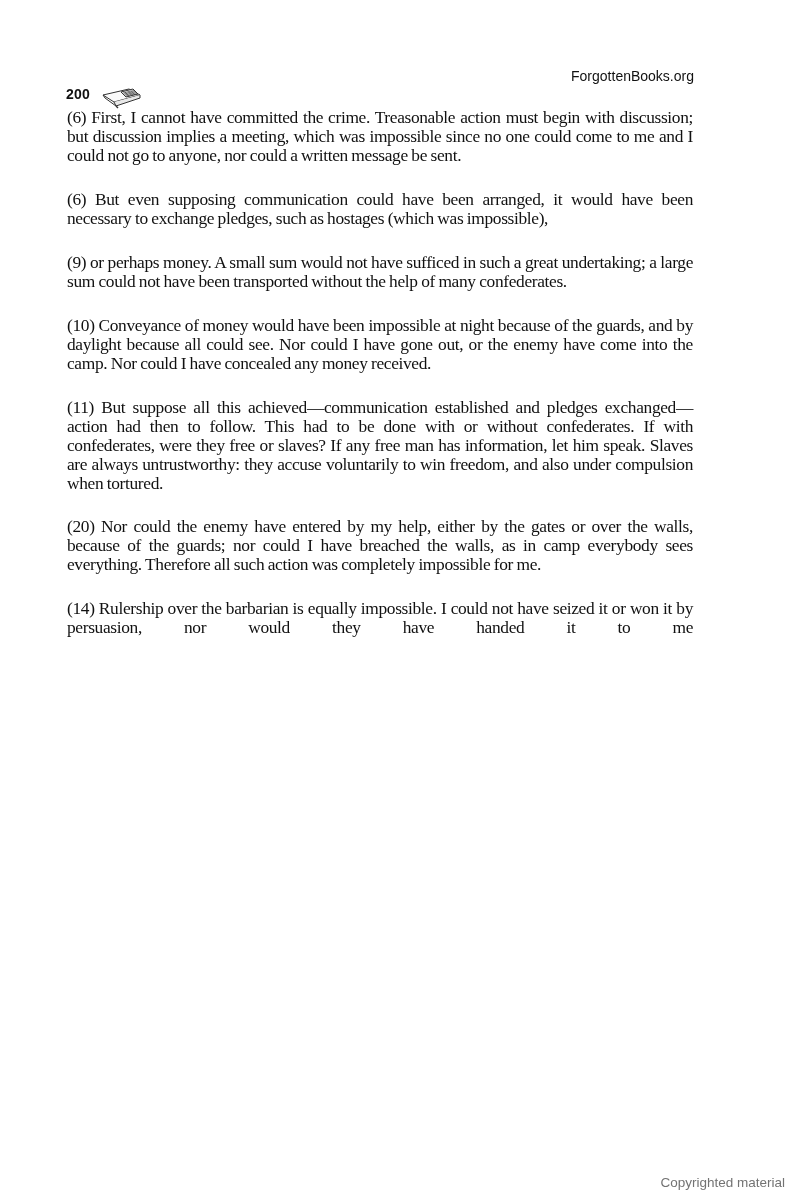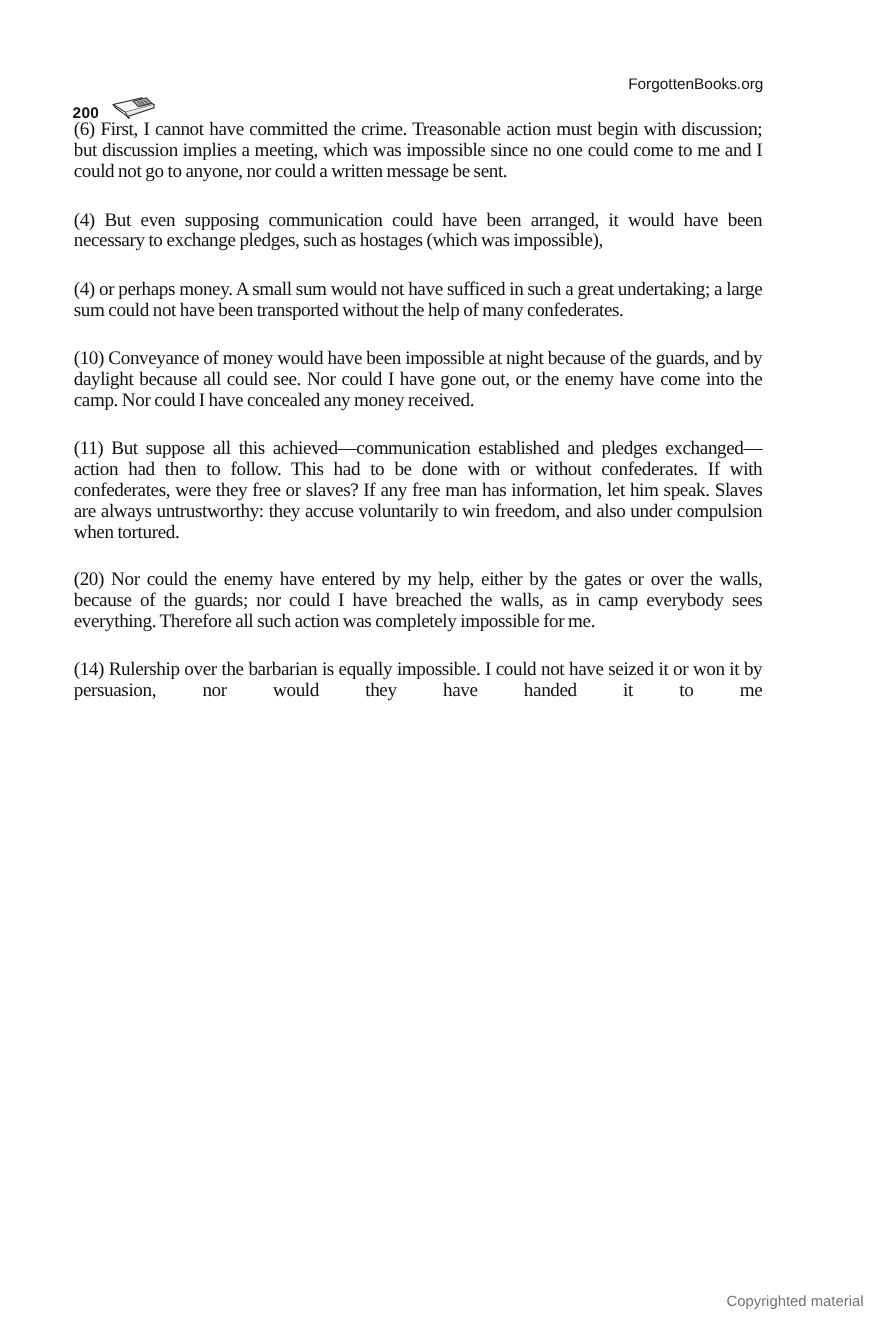--- a/index.html
+++ b/index.html
@@ -10,21 +10,21 @@
     overflow: hidden;
     font-family: "Liberation Sans", "DejaVu Sans", sans-serif;
     color: #111111;
   }
   .header {
     position: absolute;
     left: 66px; right: 106px; top: 64px;
     height: 24px;
     display: flex; align-items: center; justify-content: space-between;
   }
-  .header-left { display: flex; align-items: flex-end; gap: 10px; margin-top: 44px; }
+  .header-left { display: flex; align-items: flex-start; gap: 10px; margin-top: 44px; }
   .page-number { font-weight: bold; font-size: 14px; letter-spacing: 0.2px; }
   .site-name { font-weight: normal; font-size: 14px; }
   .book-icon { width: 42px; height: 24px; display: block; }
 
   .content {
     position: absolute;
     left: 67px; top: 108px;
     width: 626px;
   }
   .para {
@@ -64,21 +64,21 @@
           <path d="M16 20 L18 22" stroke-width="1.4"></path>
         </g>
       </svg>
     </span>
   </div>
   <span class="site-name">ForgottenBooks.org</span>
 </div>
 
 <div class="content">
   <p class="para">(6) First, I cannot have committed the crime. Treasonable action must begin with discussion; but discussion implies a meeting, which was impossible since no one could come to me and I could not go to anyone, nor could a written message be sent.</p>
-  <p class="para">(4) But even supposing communication could have been arranged, it would have been necessary to exchange pledges, such as hostages (which was impossible),</p>
-  <p class="para">(4) or perhaps money. A small sum would not have sufficed in such a great undertaking; a large sum could not have been transported without the help of many confederates.</p>
+  <p class="para">(6) But even supposing communication could have been arranged, it would have been necessary to exchange pledges, such as hostages (which was impossible),</p>
+  <p class="para">(9) or perhaps money. A small sum would not have sufficed in such a great undertaking; a large sum could not have been transported without the help of many confederates.</p>
   <p class="para">(10) Conveyance of money would have been impossible at night because of the guards, and by daylight because all could see. Nor could I have gone out, or the enemy have come into the camp. Nor could I have concealed any money received.</p>
   <p class="para">(11) But suppose all this achieved—communication established and pledges exchanged—action had then to follow. This had to be done with or without confederates. If with confederates, were they free or slaves? If any free man has information, let him speak. Slaves are always untrustworthy: they accuse voluntarily to win freedom, and also under compulsion when tortured.</p>
   <p class="para">(20) Nor could the enemy have entered by my help, either by the gates or over the walls, because of the guards; nor could I have breached the walls, as in camp everybody sees everything. Therefore all such action was completely impossible for me.</p>
   <p class="para last">(14) Rulership over the barbarian is equally impossible. I could not have seized it or won it by persuasion, nor would they have handed it to me</p>
 </div>
 
 <div class="watermark">Copyrighted material</div>
 
 </body></html>

